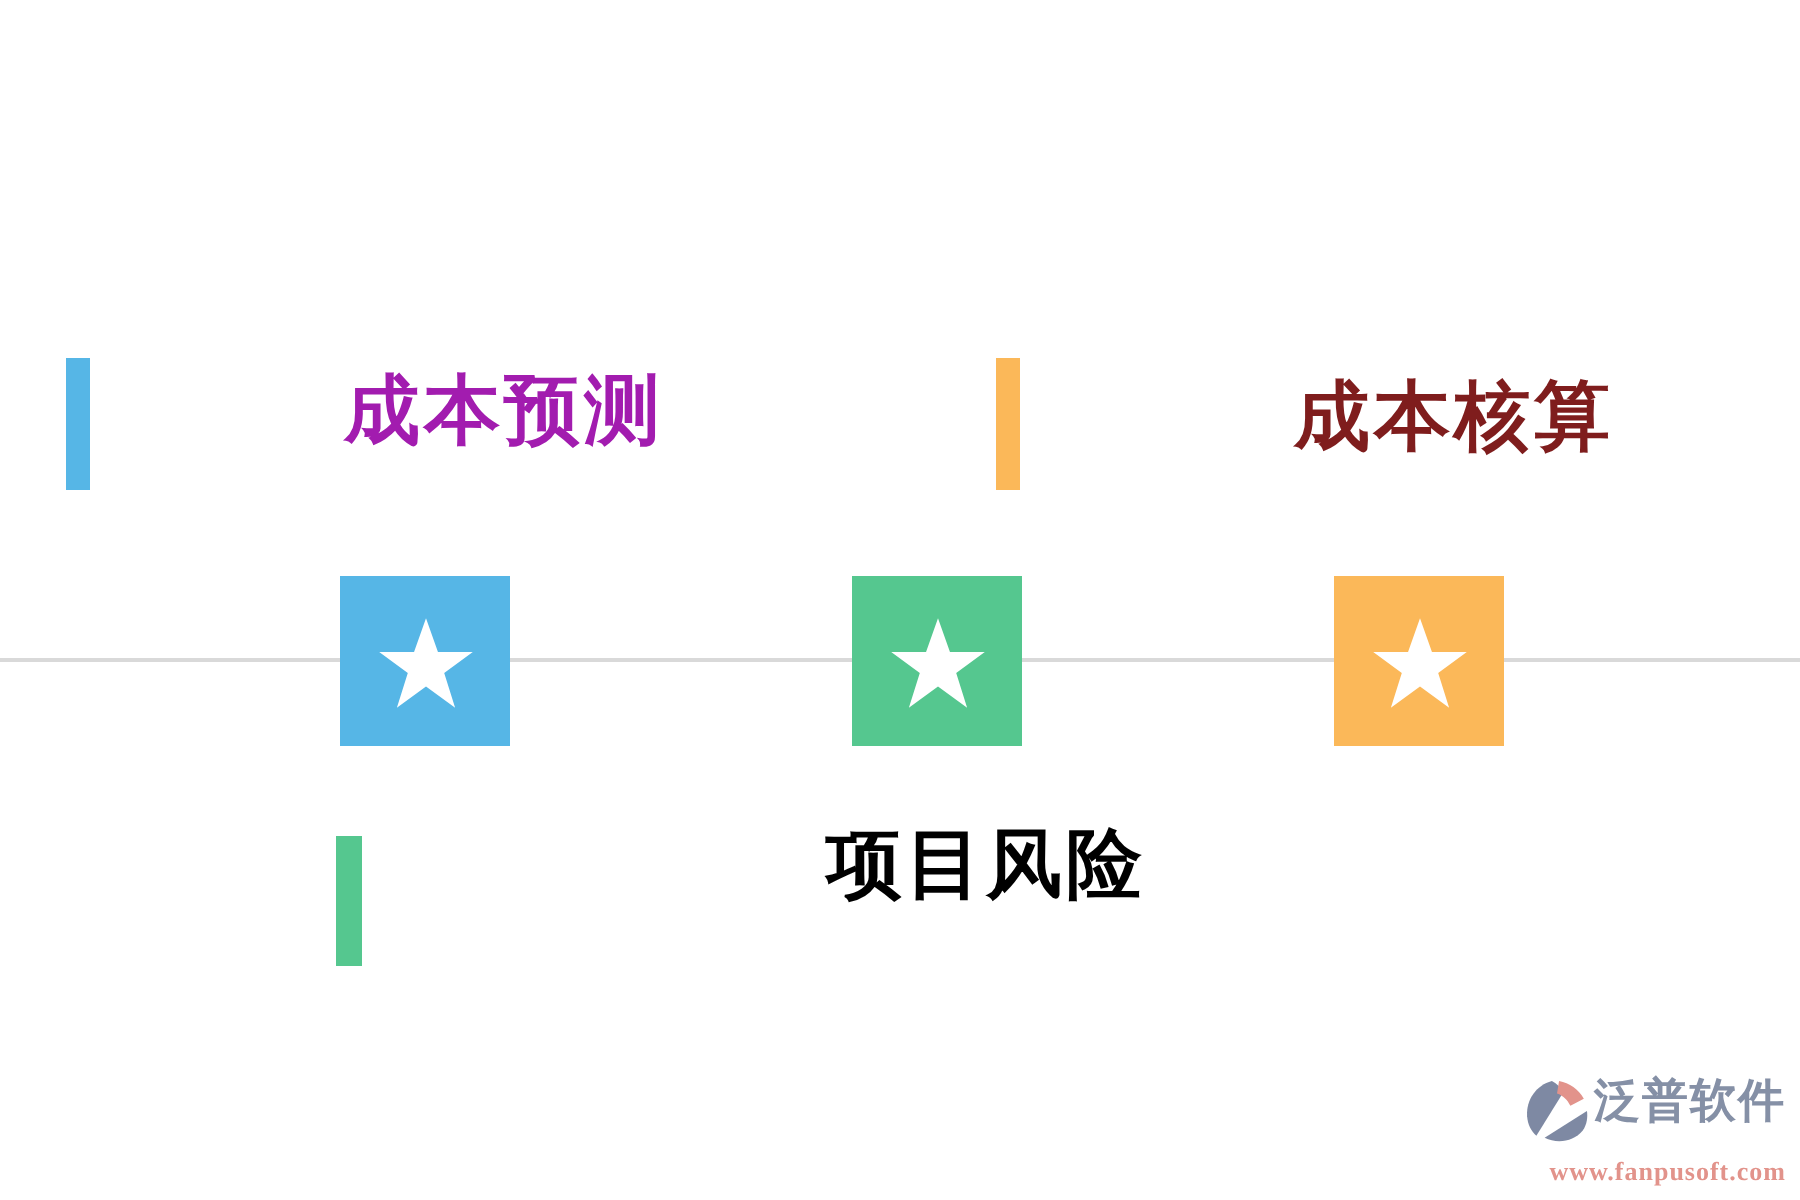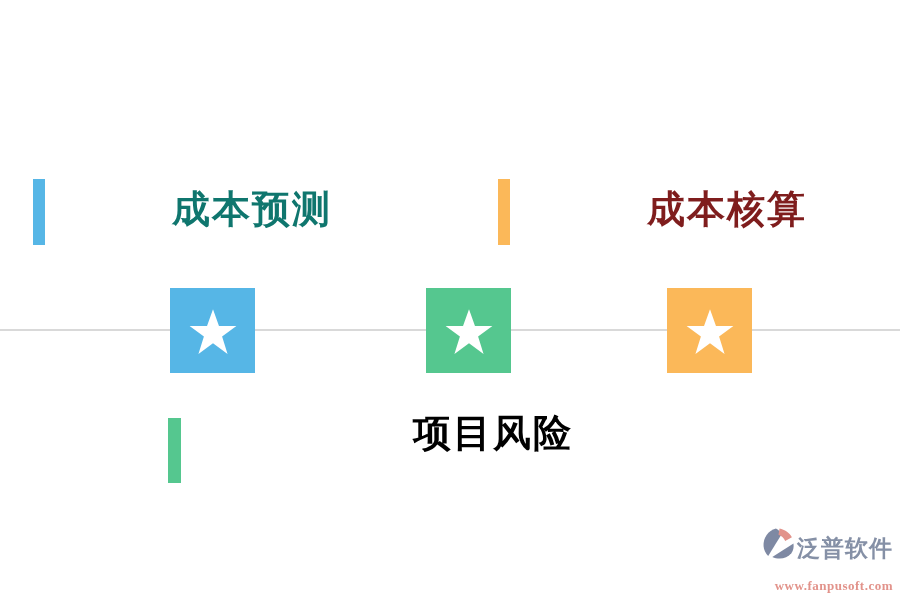--- a/index.html
+++ b/index.html
@@ -32,21 +32,21 @@
   .title {
     position: absolute;
     width: 300px;
     text-align: center;
     font-size: 38px;
     font-weight: bold;
     letter-spacing: 2px;
     line-height: 42px;
     white-space: nowrap;
   }
-  .title-blue   { left: 102px; top: 188px; color: #0f766e; }
+  .title-blue   { left: 102px; top: 188px; color: #a21caf; font-family: Liberation Mono, monospace; }
   .title-orange { left: 577px; top: 188px; color: #7f1d1d; }
   .title-green  { left: 343px; top: 412px; color: #000000; }
 
   
   .timeline-line {
     position: absolute;
     left: 0;
     right: 0;
     top: 329px;
     height: 2px;
@@ -73,33 +73,33 @@
   
   .watermark {
     position: absolute;
     right: 7px;
     bottom: 8px;
     text-align: right;
     line-height: 1;
   }
   .wm-row {
     display: flex;
-    align-items: flex-end;
+    align-items: flex-start;
     justify-content: flex-end;
     gap: 2px;
   }
   .wm-brand {
     font-size: 23px;
     font-weight: bold;
     color: #8590A6;
     letter-spacing: 1px;
     white-space: nowrap;
   }
   .wm-url {
-    margin-top: 19px;
+    margin-top: 7px;
     font-size: 13px;
     font-weight: bold;
     color: #E2938B;
     letter-spacing: 0.5px;
     font-family: "Liberation Serif", serif;
     white-space: nowrap;
   }
 </style>
 </head>
 <body>

